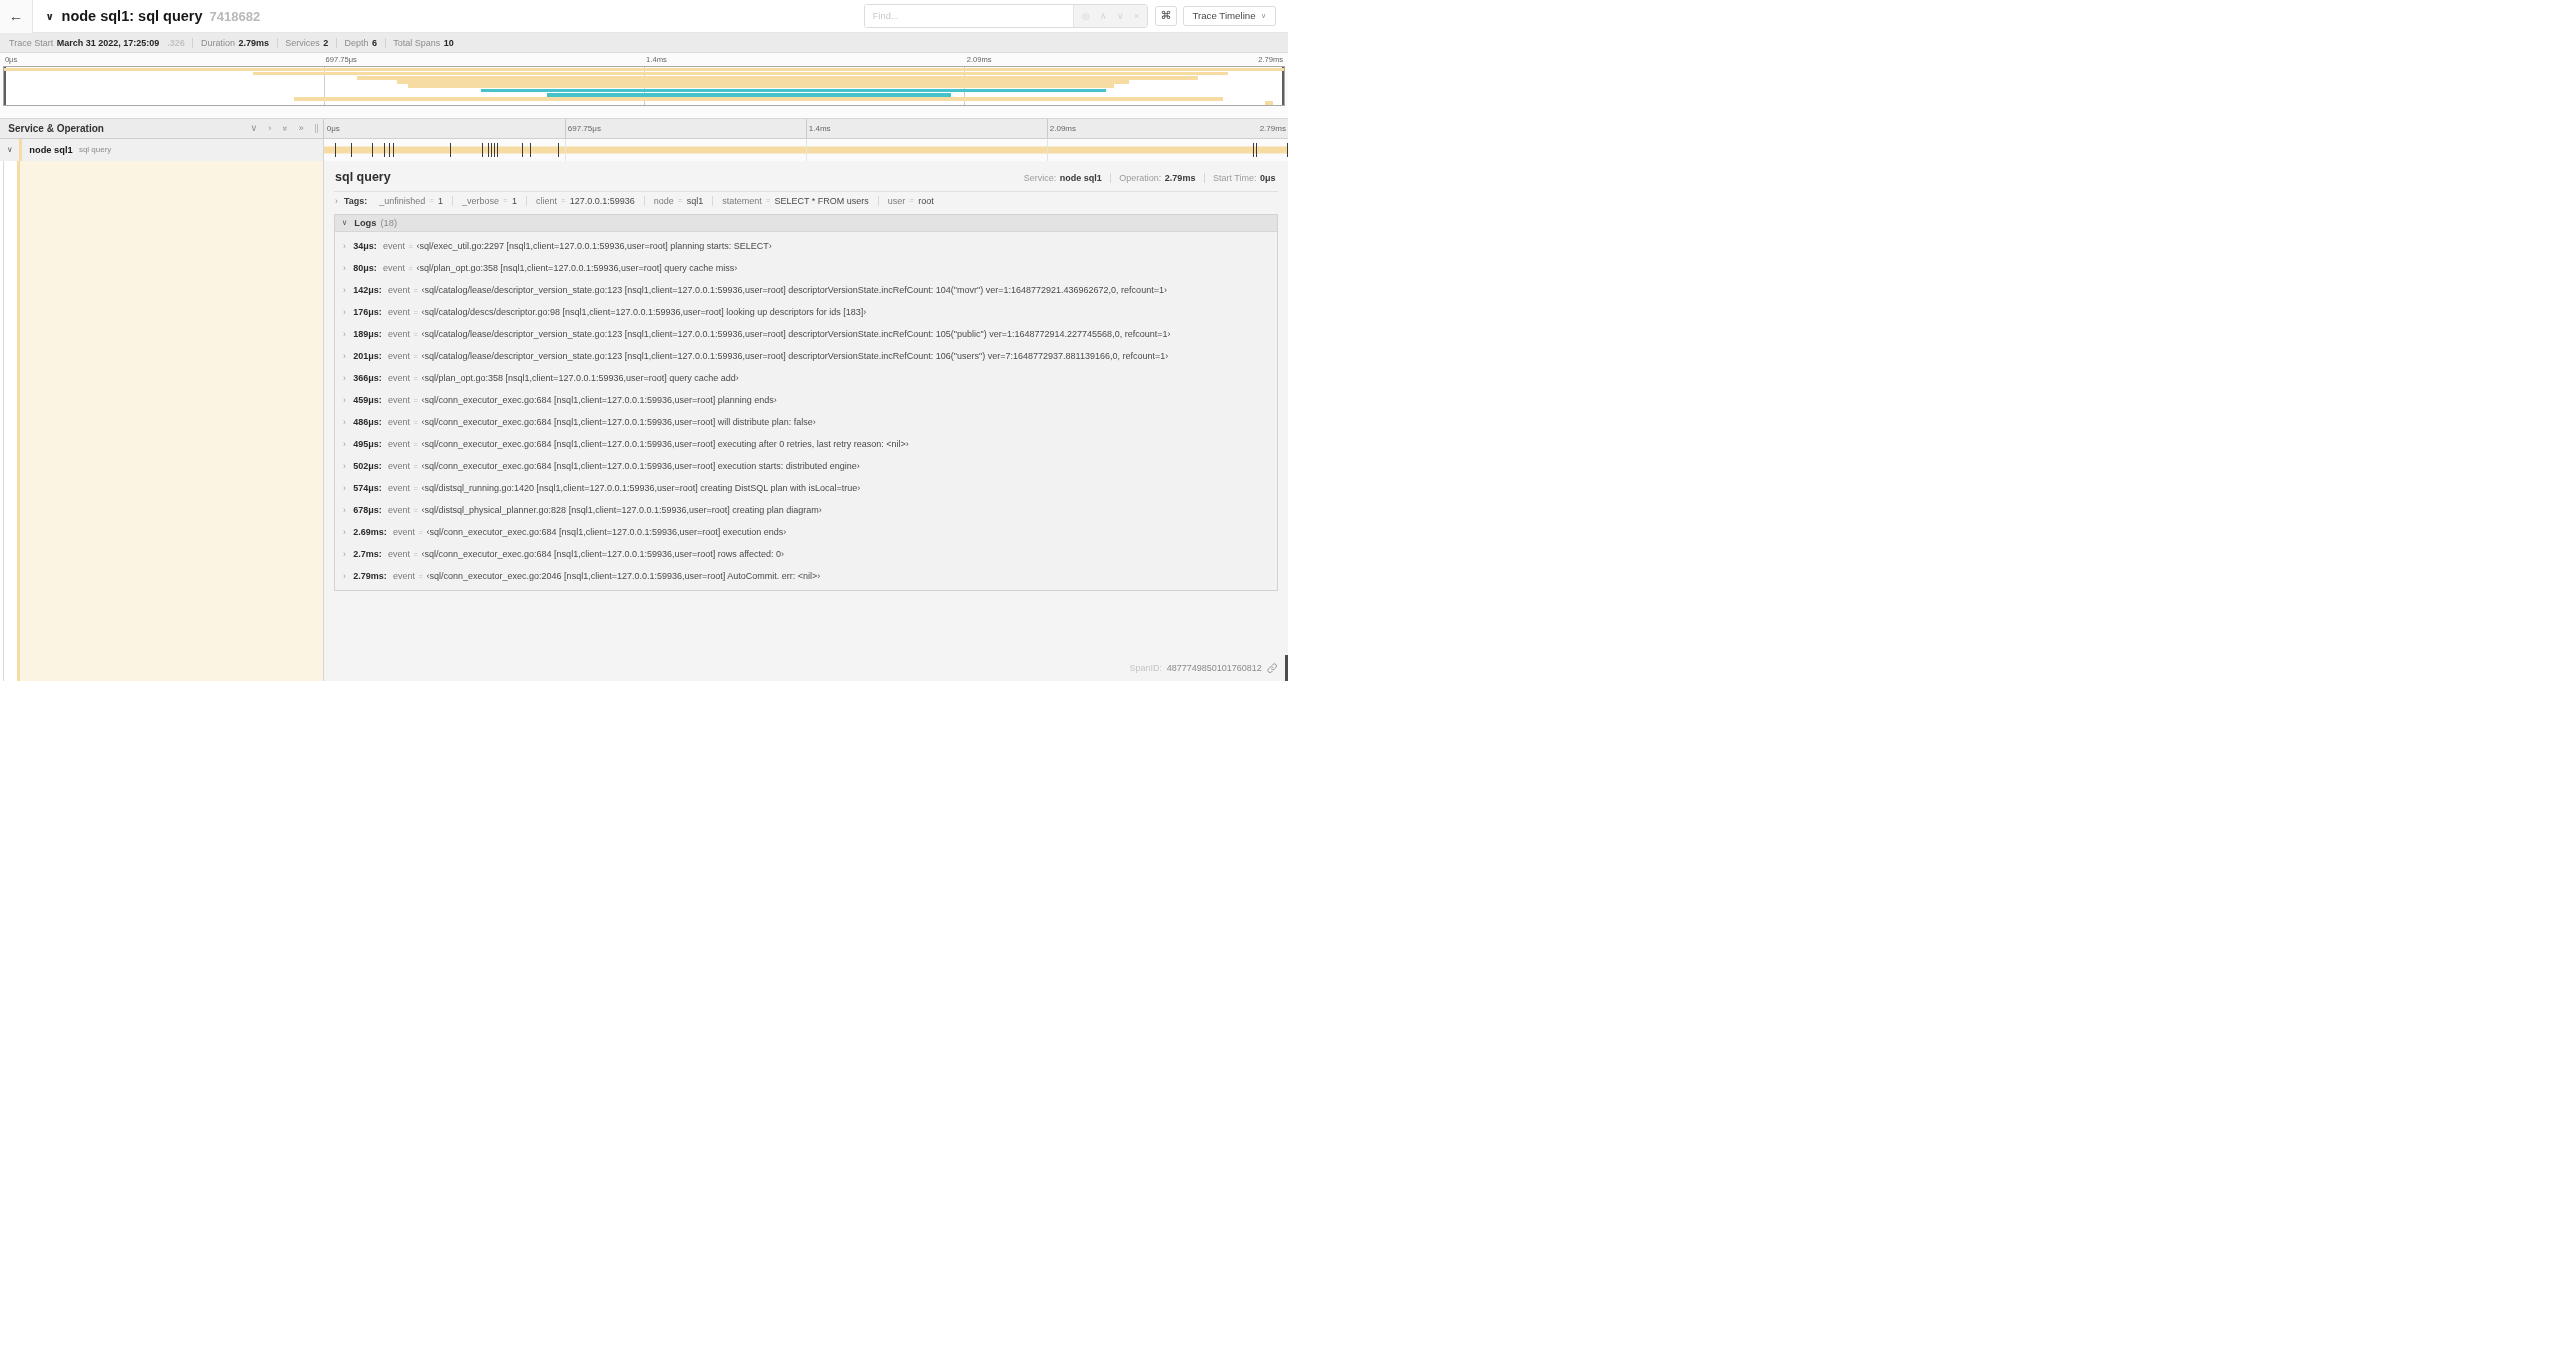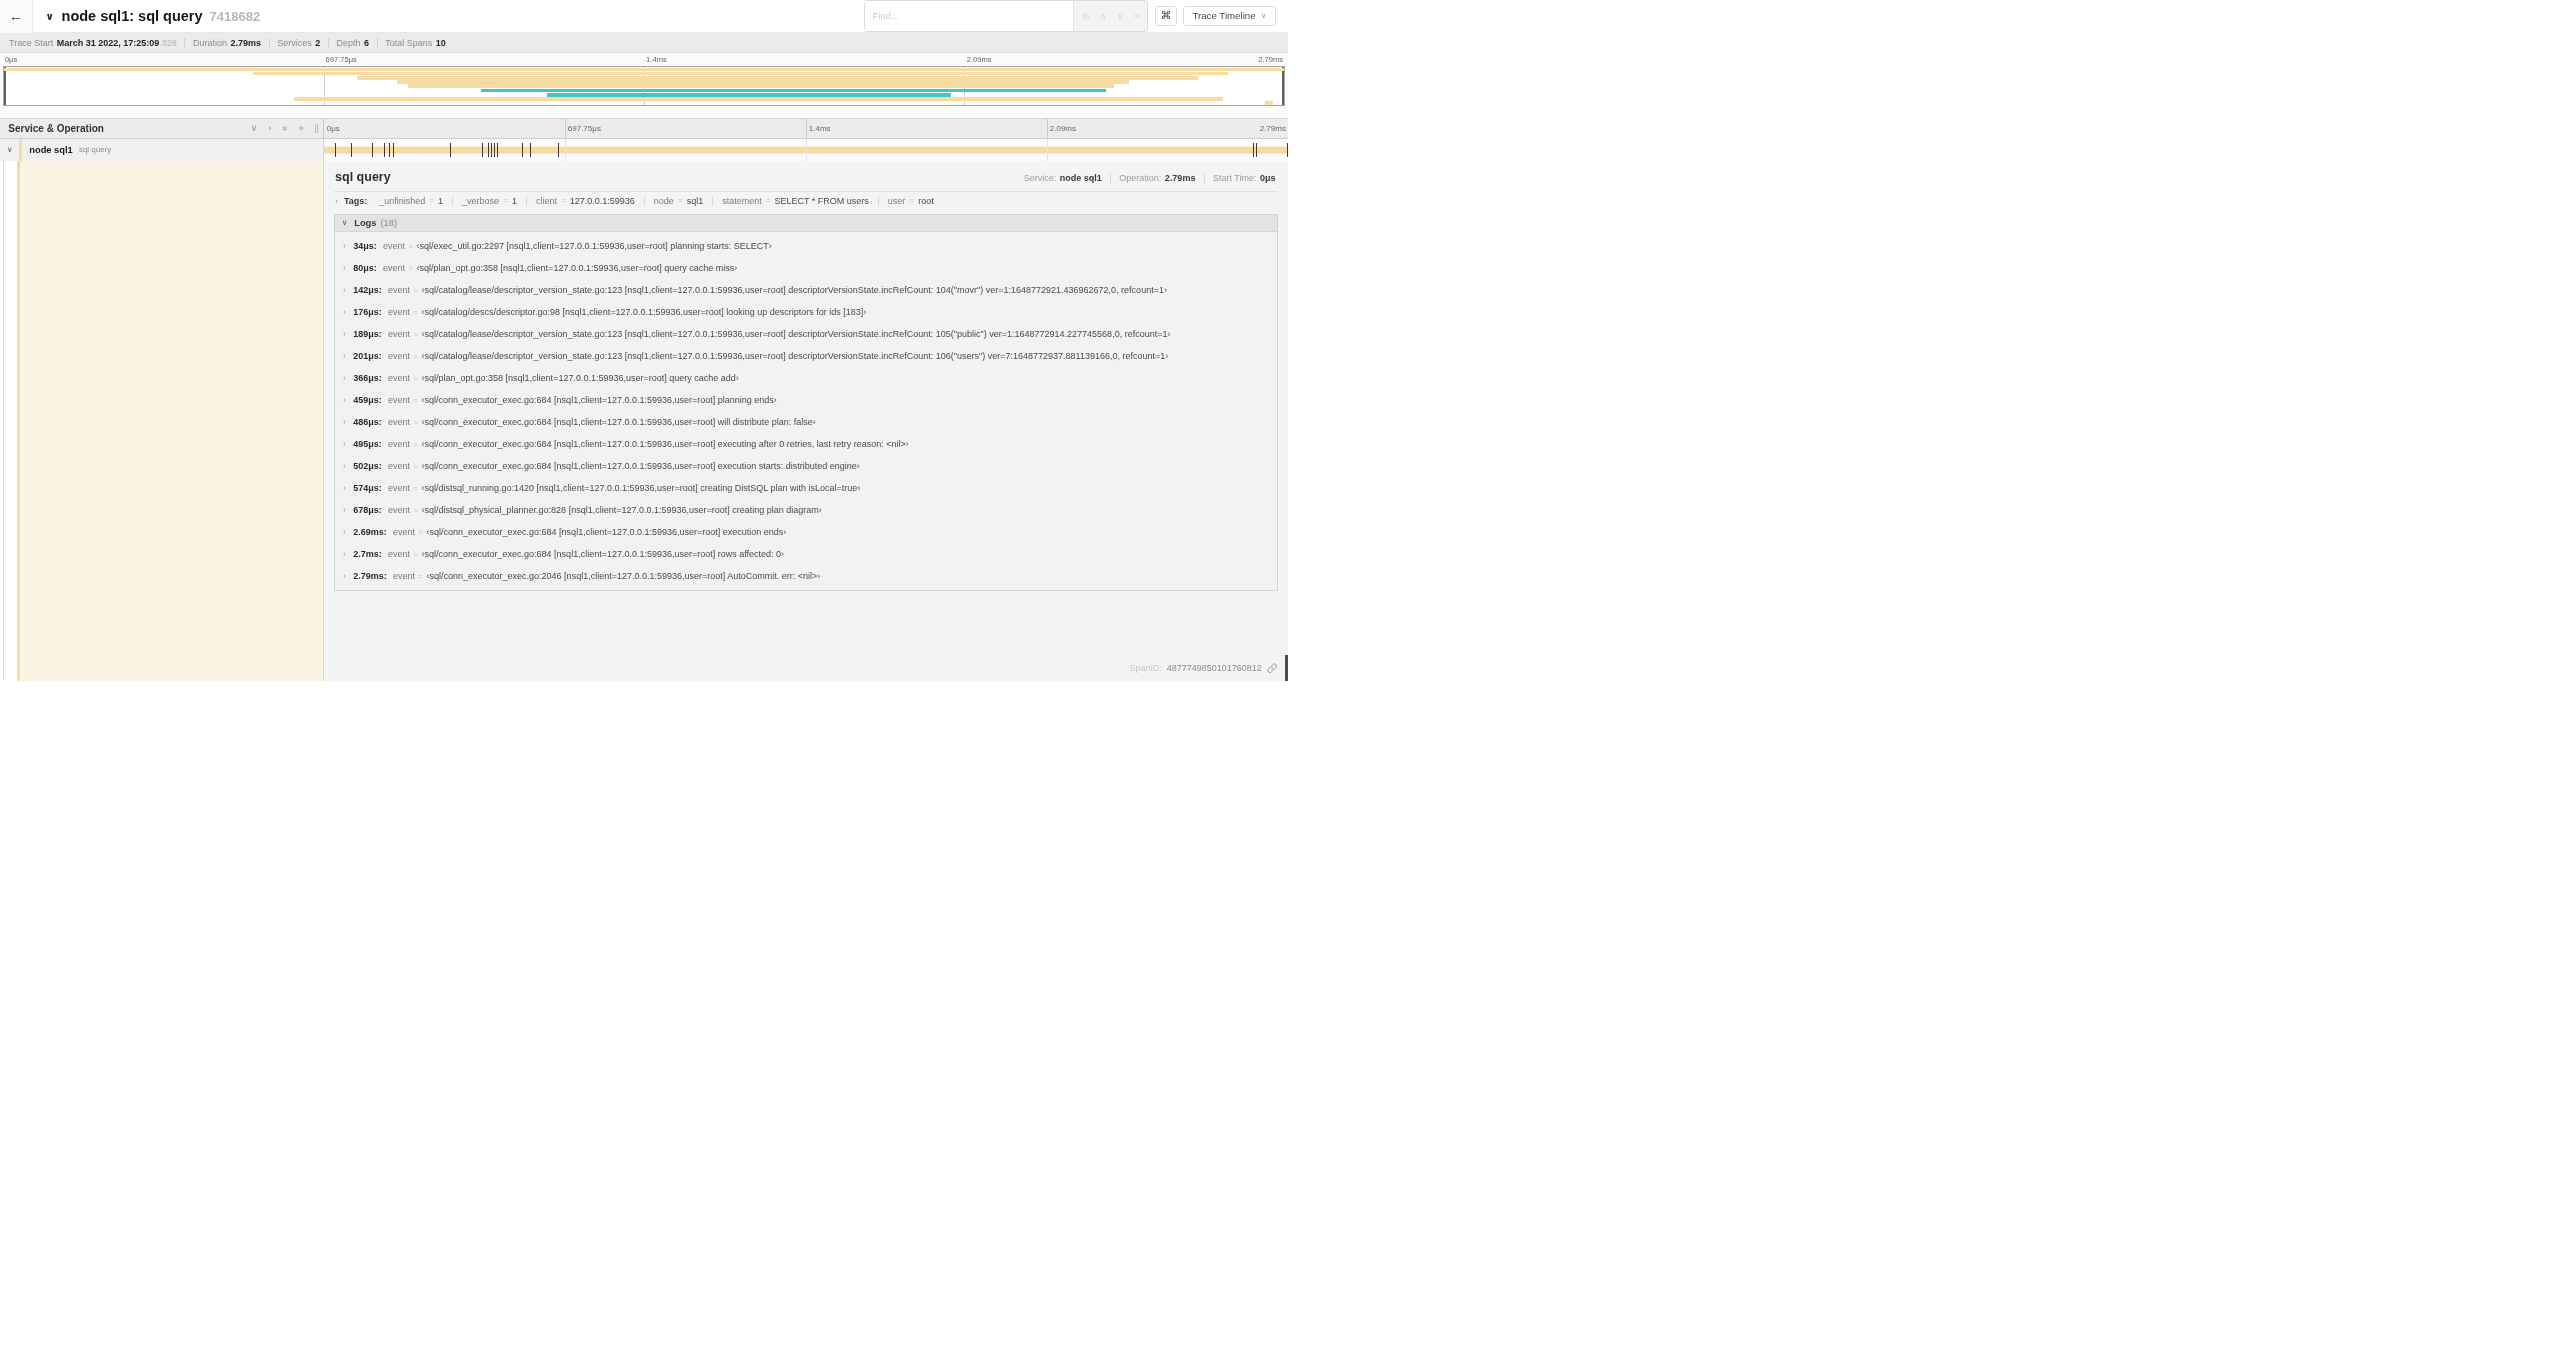--- a/index.html
+++ b/index.html
@@ -8,36 +8,36 @@
   body{font-family:"Liberation Sans","DejaVu Sans",sans-serif;color:#262626}
   .page{position:relative;width:1288px;height:681px;background:#fff;overflow:hidden}
 
   
   .topbar{display:flex;align-items:center;height:33px;border-bottom:0.7px solid #e6e6e6;background:#fff}
   .back{width:33px;height:33px;background:#fafafa;border:none;border-right:0.7px solid #e6e6e6;font-size:14.5px;color:#4a4a4a;cursor:pointer}
   .t-chev{margin-left:12.5px;font-size:10.4px;font-weight:700;color:#262626;cursor:pointer}
   .t-title{font-size:14.5px;margin-left:7.6px;font-weight:700;color:#171717;white-space:nowrap}
   .t-id{margin-left:7px;font-size:13px;color:#b9b9b9;font-weight:700}
   .grow{flex:1}
-  .find-group{display:flex;height:32px;border:0.7px solid #dcdcdc;border-radius:2.8px;overflow:hidden;background:#fff}
+  .find-group{display:flex;height:24px;border:0.7px solid #dcdcdc;border-radius:2.8px;overflow:hidden;background:#fff}
   .find-input{width:208px;border:none;outline:none;padding:0 7.6px;font-size:9.3px;color:#333;font-family:inherit;background:#fff}
   .find-input::placeholder{color:#c9c9c9}
   .find-tools{display:flex;align-items:center;background:#f3f3f3;border-left:0.7px solid #e3e3e3;padding:0 7.6px;gap:10.4px}
   .ficon{color:#d2d2d2;font-size:9px;line-height:1;cursor:default}
   .kbd-btn{margin-left:7px;width:22px;height:19.4px;border:0.7px solid #dcdcdc;border-radius:2.8px;background:#fff;font-size:11px;color:#4a4a4a;cursor:pointer}
   .view-btn{margin:0 12.5px 0 6.2px;height:19.4px;border:0.7px solid #dcdcdc;border-radius:2.8px;background:#fff;font-size:9.7px;color:#4a4a4a;display:flex;align-items:center;gap:5.5px;padding:0 8.3px;cursor:pointer;font-family:inherit}
   .v-chev{font-size:7px;color:#8c8c8c}
 
   
   .infobar{display:flex;align-items:center;height:20px;background:#ebebeb;border-bottom:0.7px solid #dcdcdc;padding-left:9px;font-size:9px;white-space:nowrap}
   .ib-item{color:#8c8c8c;padding:0 7.6px;border-right:0.7px solid #d2d2d2}
   .ib-item:first-child{padding-left:0}
   .ib-item:last-child{border-right:none}
   .ib-item b{color:#262626;margin-left:3.5px;font-weight:700}
-  .ib-item b.ib-dim{color:#c3c3c3;margin-left:0}
+  .ib-item b.ib-dim{color:#c3c3c3;margin-left:8px}
 
   
   .minimap{position:relative;height:65px;background:#fbfbfb}
   .mm-labels{position:absolute;top:2.1px;left:2.8px;right:2.8px;height:10.4px;font-size:7.6px;color:#666}
   .mm-labels .r-label{position:absolute;top:0;padding-left:2.1px;white-space:nowrap}
   .mm-canvas{position:absolute;top:13px;left:2.8px;right:2.8px;bottom:12.5px;border:0.7px solid #a8a8a8;background:#fff;cursor:col-resize}
   .mm-grid{position:absolute;top:0;bottom:0;width:0.7px;background:#cfcfcf}
   .mm-bar{position:absolute;height:3.5px}
   .mm-scrub{position:absolute;top:0;bottom:0;width:2.1px;background:#5f5f5f;cursor:ew-resize}
   .mm-scrub.left{left:0}

